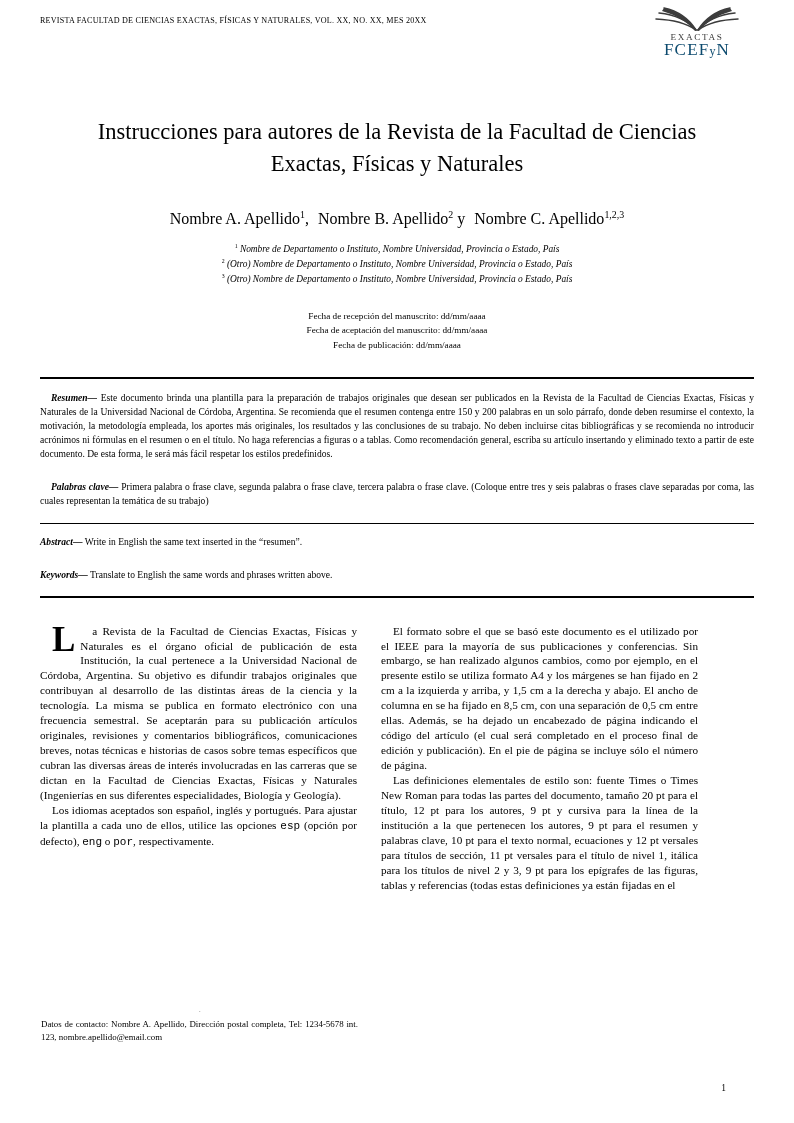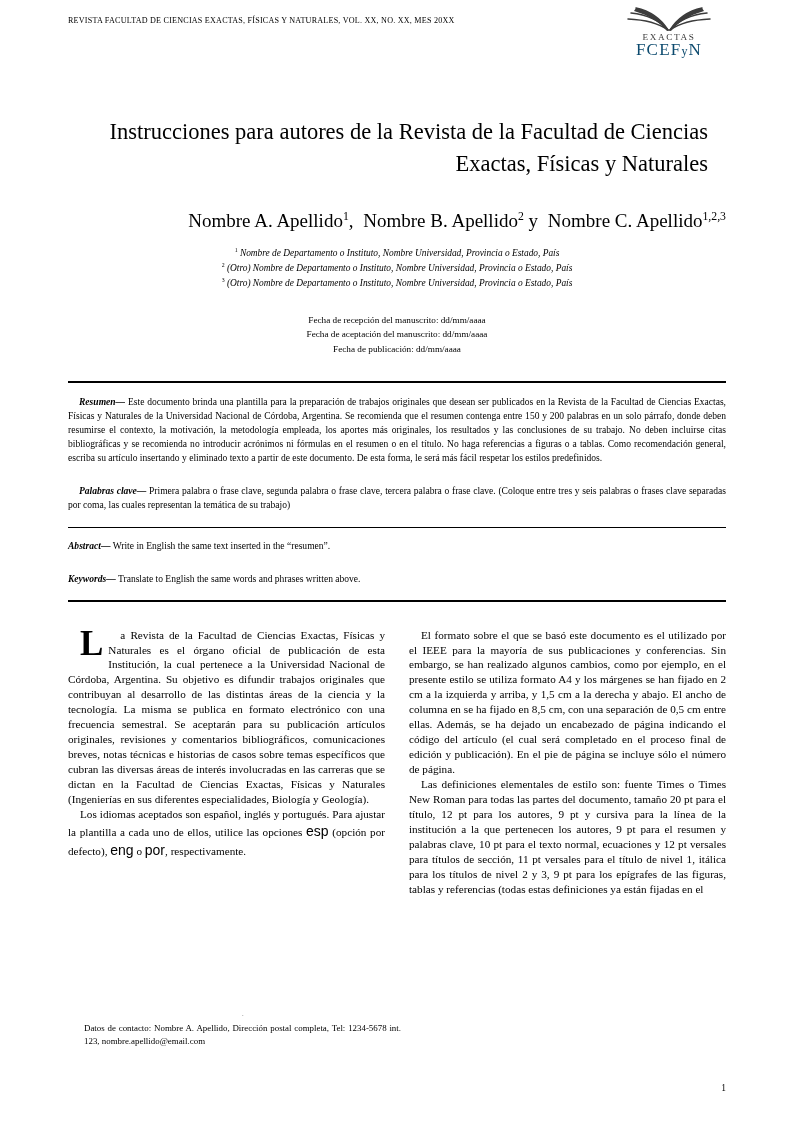--- a/index.html
+++ b/index.html
@@ -13,21 +13,21 @@
     font-family: "Liberation Serif", "DejaVu Serif", serif;
     color: #000000;
     position: relative;
     overflow: hidden;
   }
   .page {
     position: relative;
     width: 794px;
     height: 1123px;
     box-sizing: border-box;
-    padding: 0 68px;
+    padding: 0 40px;
   }
 
   
   .runhead {
     position: relative;
     height: 78px;
   }
   .runhead-text {
     position: absolute;
     top: 16px;
@@ -59,29 +59,29 @@
     color: #0c4a6e;
     margin-top: -2px;
   }
   .logo-fcefyn .small-y {
     font-size: 12px;
   }
 
   
   .doc-title {
     margin: 38px 18px 0 18px;
-    text-align: right;
+    text-align: center;
     font-size: 22.5px;
     line-height: 1.42;
     font-weight: normal;
   }
   .authors {
     margin-top: 30px;
-    text-align: right;
-    font-size: 19px;
+    text-align: center;
+    font-size: 16px;
   }
   .authors .sep { display: inline-block; width: 5px; }
   sup { font-size: 0.62em; vertical-align: super; line-height: 0; }
 
   .affils {
     margin-top: 14px;
     text-align: center;
     font-style: italic;
     font-size: 9.4px;
     line-height: 1.62;
@@ -152,27 +152,27 @@
   .col p.noindent { text-indent: 0; }
   .dropcap-para { text-indent: 0; }
   .dropcap {
     float: left;
     font-size: 35px;
     line-height: 0.82;
     padding: 2px 5px 0 0;
     font-weight: bold;
   }
   code, .mono {
-    font-family: Liberation Sans, sans-serif;
-    font-size: 14px;
+    font-family: Liberation Mono, monospace;
+    font-size: 11px;
   }
 
   .footnote {
     position: absolute;
-    left: 16px;
+    left: 1px;
     bottom: 0;
     width: 317px;
     font-size: 8.9px;
     line-height: 1.42;
     text-align: justify;
   }
   .footnote-rule {
     width: 0;
     border-top: 0;
     margin-bottom: 6px;

